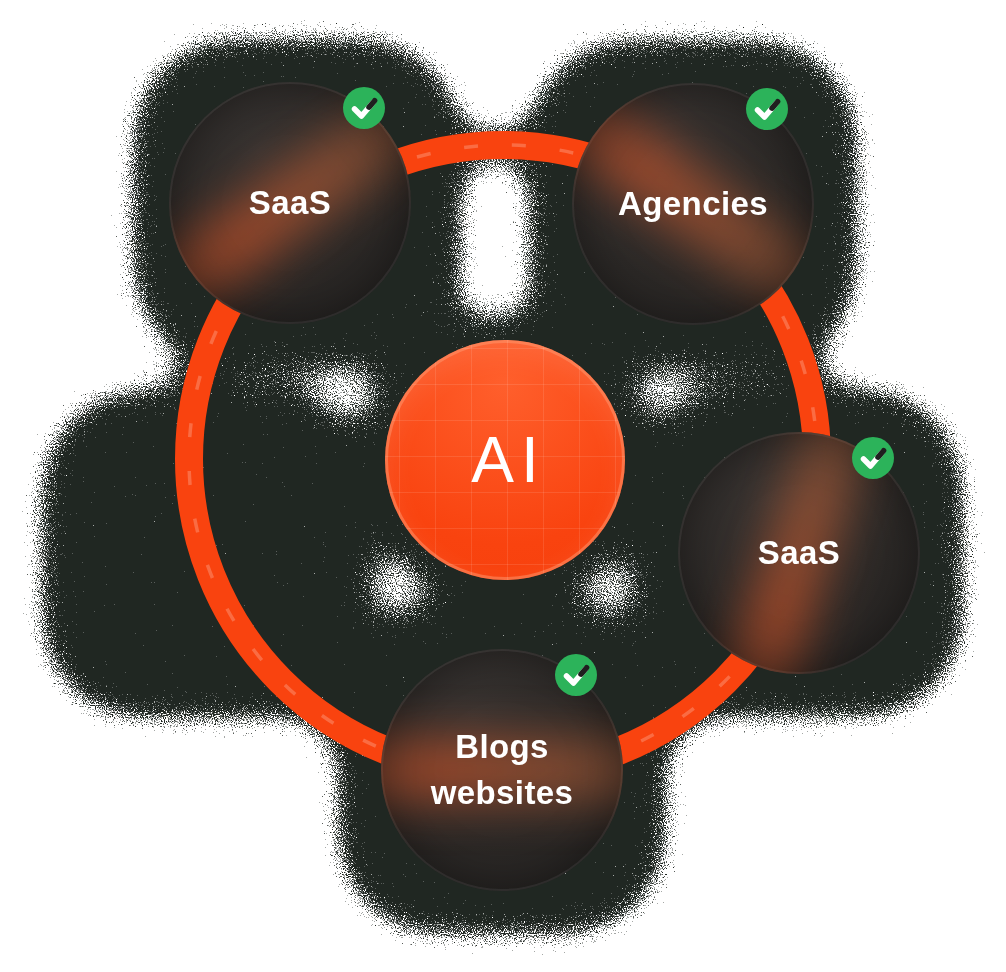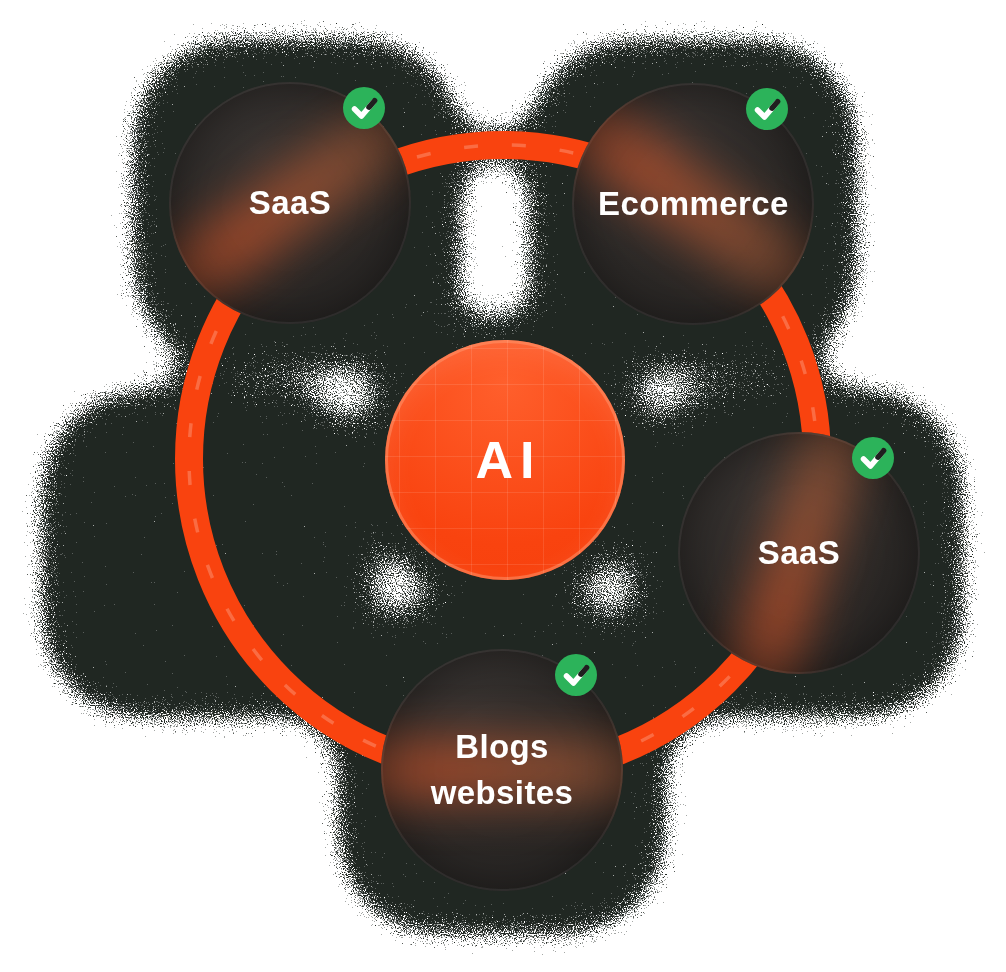--- a/index.html
+++ b/index.html
@@ -52,21 +52,21 @@
     box-shadow:inset 0 0 0 3px rgba(255,160,120,0.45), inset 0 10px 30px rgba(255,255,255,0.12);
   }
   .center-node .grid{
     position:absolute;inset:0;
     background-image:
       linear-gradient(rgba(255,255,255,0.10) 1.5px, transparent 1.5px),
       linear-gradient(90deg, rgba(255,255,255,0.10) 1.5px, transparent 1.5px);
     background-size:36px 36px;background-position:14px 8px;
   }
   .center-node .ai{
-    position:relative;color:var(--text,#ffffff);font-size:52px;font-weight:700;
+    position:relative;color:var(--text,#ffffff);font-size:64px;font-weight:400;
     letter-spacing:7px;padding-left:7px;line-height:1;
   }
 
   .ring-main{stroke:var(--accent-orange,#f9430f);}
   .badge-circle{fill:var(--badge-green,#2cb35a);}
   .badge-tip{stroke:var(--check-tip-dark,#1f1f1f);}
 </style>
 </head>
 <body>
 
@@ -118,21 +118,21 @@
       <path d="M11.5 22 L18.5 29 L30.5 15" stroke="#fff" stroke-width="5.5" fill="none" stroke-linecap="round" stroke-linejoin="round"></path>
       <path class="badge-tip" d="M26 20.2 L31.6 13.7" stroke="#1f1f1f" stroke-width="5.5" fill="none" stroke-linecap="round"></path>
     </svg>
   </div>
 
   <div class="node node--ecommerce">
     <div class="fill">
       <div class="streak"></div>
     </div>
     <div class="label">
-      <span>Ecommerce</span>
+      <span>Agencies</span>
     </div>
     <svg class="badge" viewBox="0 0 42 42">
       <circle class="badge-circle" cx="21" cy="21" r="21" fill="#2cb35a"></circle>
       <path d="M11.5 22 L18.5 29 L30.5 15" stroke="#fff" stroke-width="5.5" fill="none" stroke-linecap="round" stroke-linejoin="round"></path>
       <path class="badge-tip" d="M26 20.2 L31.6 13.7" stroke="#1f1f1f" stroke-width="5.5" fill="none" stroke-linecap="round"></path>
     </svg>
   </div>
 
 
   <div class="node node--blogs">

